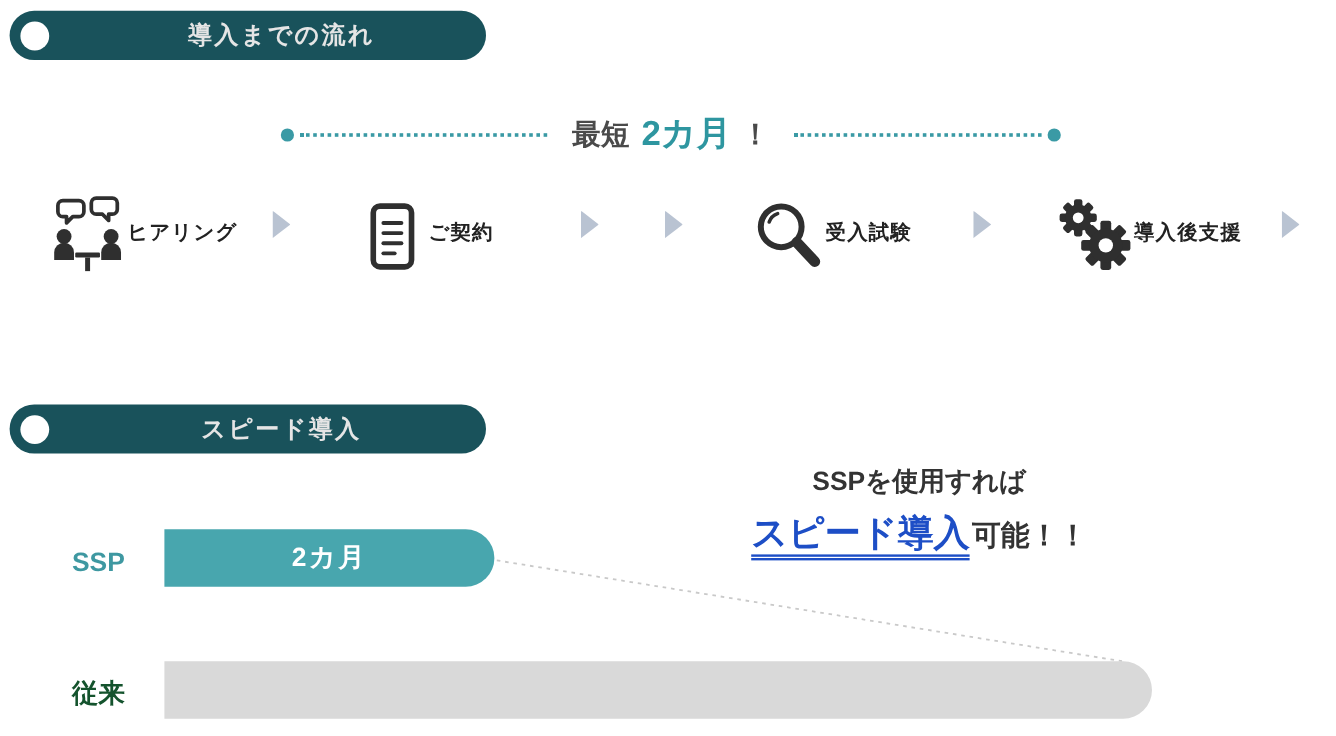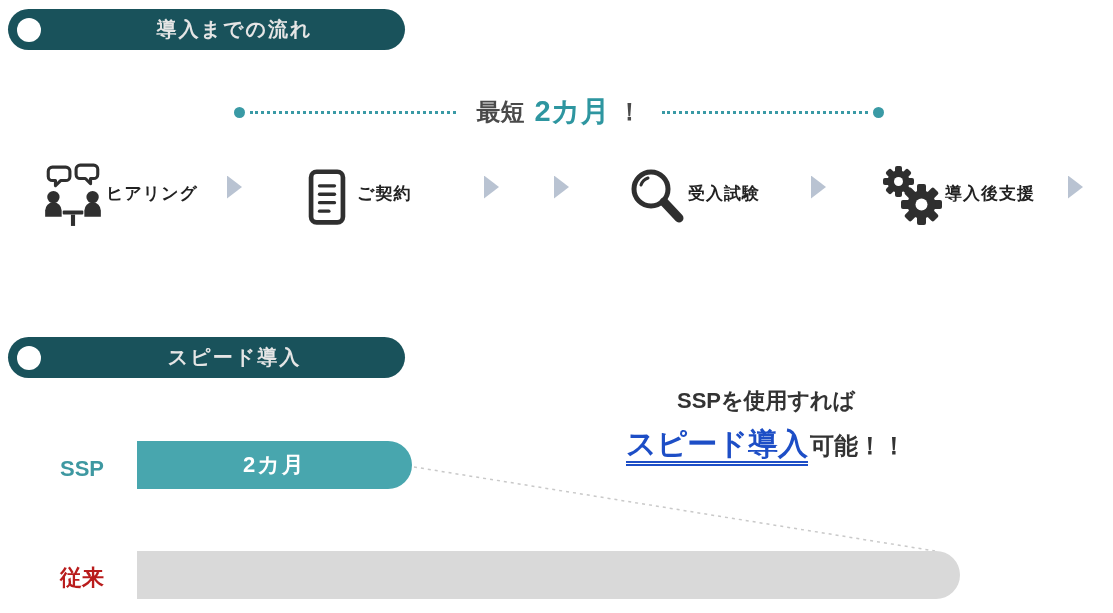--- a/index.html
+++ b/index.html
@@ -57,21 +57,21 @@
   }
 
   
   .ssp-label{position:absolute;left:60px;top:456px;font-size:22px;font-weight:bold;color:#3e98a1;text-align:center;}
   .ssp-bar{
     position:absolute;left:137px;top:441px;width:275px;height:48px;
     background:#48a6ae;border-radius:0 26px 26px 0;
     display:flex;align-items:center;justify-content:center;
     color:#ffffff;font-size:22px;font-weight:bold;letter-spacing:2px;
   }
-  .conv-label{position:absolute;left:60px;top:563px;font-size:22px;font-weight:bold;color:#b91c1c;}
+  .conv-label{position:absolute;left:60px;top:563px;font-size:22px;font-weight:bold;color:#14532d;}
   .conv-bar{
     position:absolute;left:137px;top:551px;width:823px;height:48px;
     background:#d9d9d9;border-radius:0 26px 26px 0;
   }
   .connector-svg{position:absolute;left:0;top:0;width:1113px;height:613px;pointer-events:none;}
 </style>
 </head>
 <body>
 
 <div class="stage">

